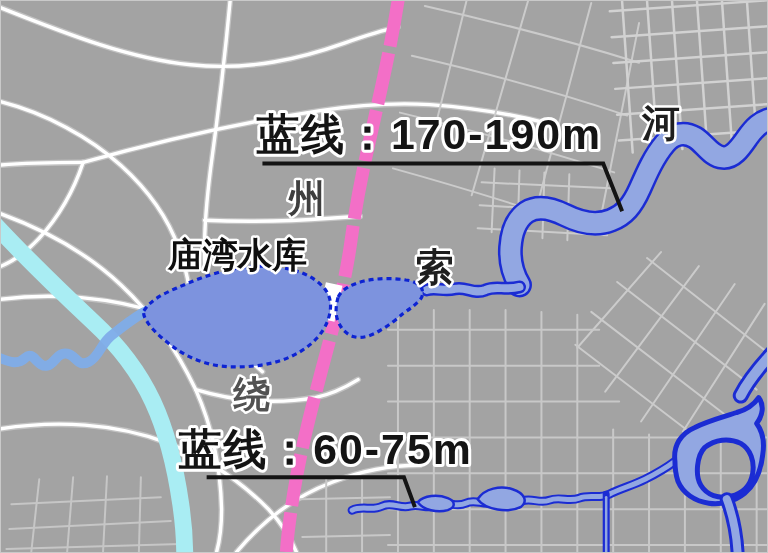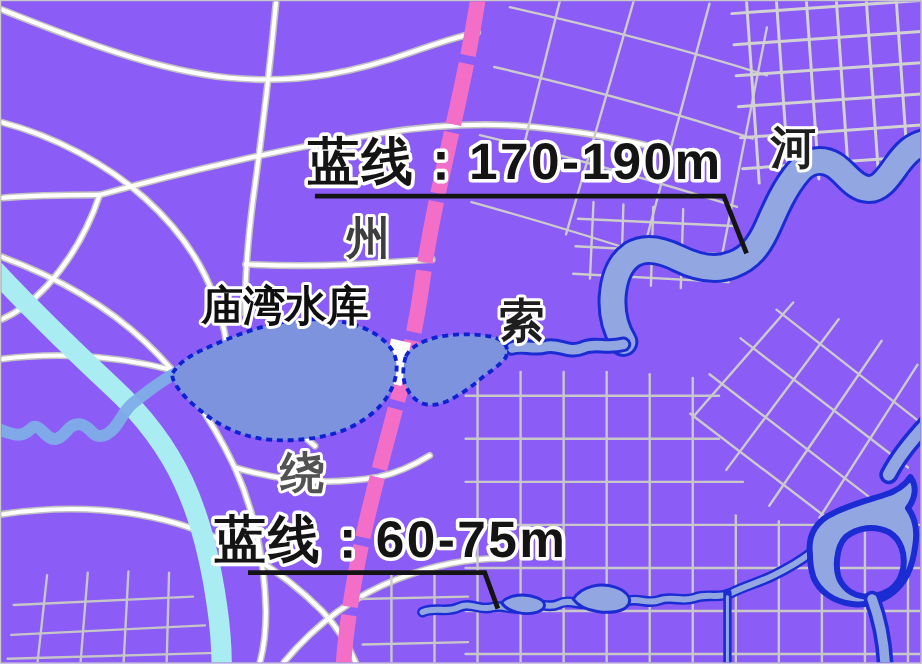--- a/index.html
+++ b/index.html
@@ -1,20 +1,20 @@
 <!DOCTYPE html>
 <html><head>
 <meta charset="utf-8">
 <style>
   html,body{margin:0;padding:0;background:#ffffff;}
   .map-frame{
     position:relative;
     width:766px;height:551px;
     border:1px solid #c9c9c9;
-    background:#8b5cf6;
+    background:#a3a3a3;
     overflow:hidden;
     font-family:"Liberation Sans","DejaVu Sans",sans-serif;
   }
   svg{display:block;}
   .callout-text{
     font-family:"Liberation Sans","DejaVu Sans",sans-serif;
     font-weight:bold;
     paint-order:stroke;
     stroke:#ffffff;stroke-width:6px;stroke-linejoin:round;
   }

